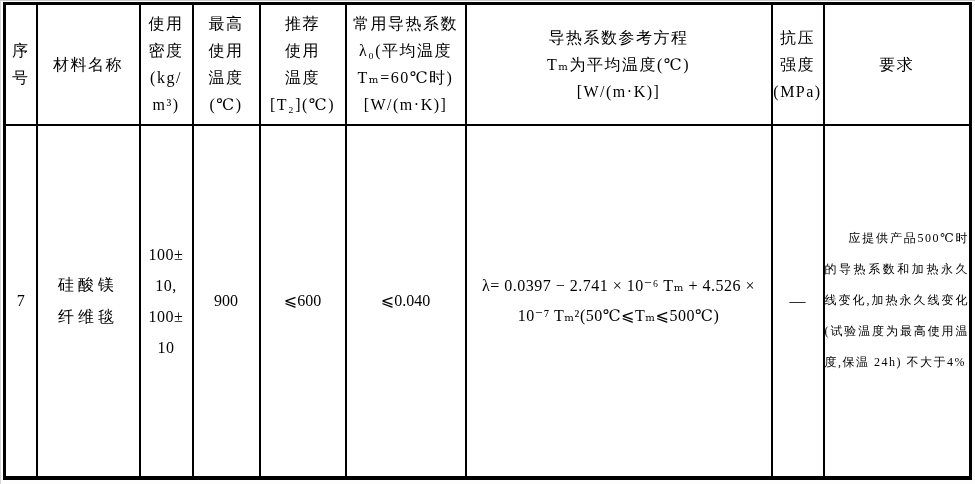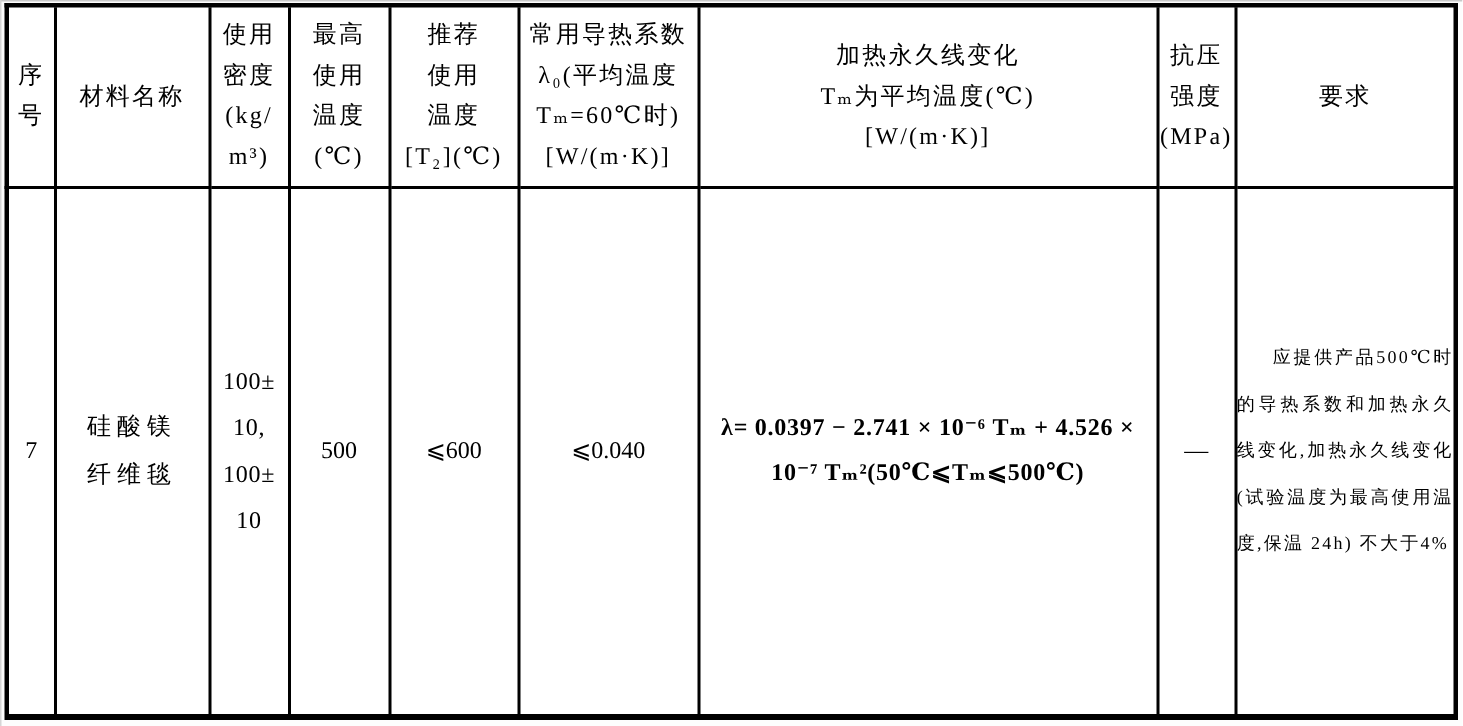--- a/index.html
+++ b/index.html
@@ -50,21 +50,21 @@
     border-bottom-width: 4px;
   }
   thead tr { height: 121px; }
   th .line { line-height: 27px; letter-spacing: 1.5px; }
   td .line { line-height: 30px; }
   .sp-wide { letter-spacing: 5px; font-family: Liberation Serif, serif; }
   .sp-med  { letter-spacing: 3px; }
   .material-cell .line { letter-spacing: 4px; line-height: 32px; }
   .density-cell .line { line-height: 31px; letter-spacing: 0.5px; }
   .equation-cell { font-size: 15.5px; }
-  .equation-cell .line { line-height: 30px; letter-spacing: 0.5px; font-weight: bold; }
+  .equation-cell .line { line-height: 30px; letter-spacing: 0.5px; }
   .req-cell {
     text-align: left;
     vertical-align: middle;
     padding: 0 9px 0 9px;
   }
   .req-text {
     text-indent: 2em;
     text-align: justify;
     line-height: 31px;
     letter-spacing: 1.5px;
@@ -119,21 +119,21 @@
           <div class="line">温度</div>
           <div class="line">[T₂](℃)</div>
         </th>
         <th>
           <div class="line">常用导热系数</div>
           <div class="line">λ₀(平均温度</div>
           <div class="line">Tₘ=60℃时)</div>
           <div class="line">[W/(m·K)]</div>
         </th>
         <th>
-          <div class="line">加热永久线变化</div>
+          <div class="line">导热系数参考方程</div>
           <div class="line">Tₘ为平均温度(℃)</div>
           <div class="line">[W/(m·K)]</div>
         </th>
         <th>
           <div class="line">抗压</div>
           <div class="line">强度</div>
           <div class="line">(MPa)</div>
         </th>
         <th>
           <div class="line sp-med">要求</div>
@@ -149,21 +149,21 @@
           <div class="line">硅酸镁</div>
           <div class="line">纤维毯</div>
         </td>
         <td class="density-cell">
           <div class="line">100±</div>
           <div class="line">10,</div>
           <div class="line">100±</div>
           <div class="line">10</div>
         </td>
         <td>
-          <div class="line">500</div>
+          <div class="line">900</div>
         </td>
         <td>
           <div class="line">⩽600</div>
         </td>
         <td>
           <div class="line">⩽0.040</div>
         </td>
         <td class="equation-cell">
           <div class="line">λ= 0.0397 − 2.741 × 10⁻⁶ Tₘ + 4.526 ×</div>
           <div class="line">10⁻⁷ Tₘ²(50℃⩽Tₘ⩽500℃)</div>

